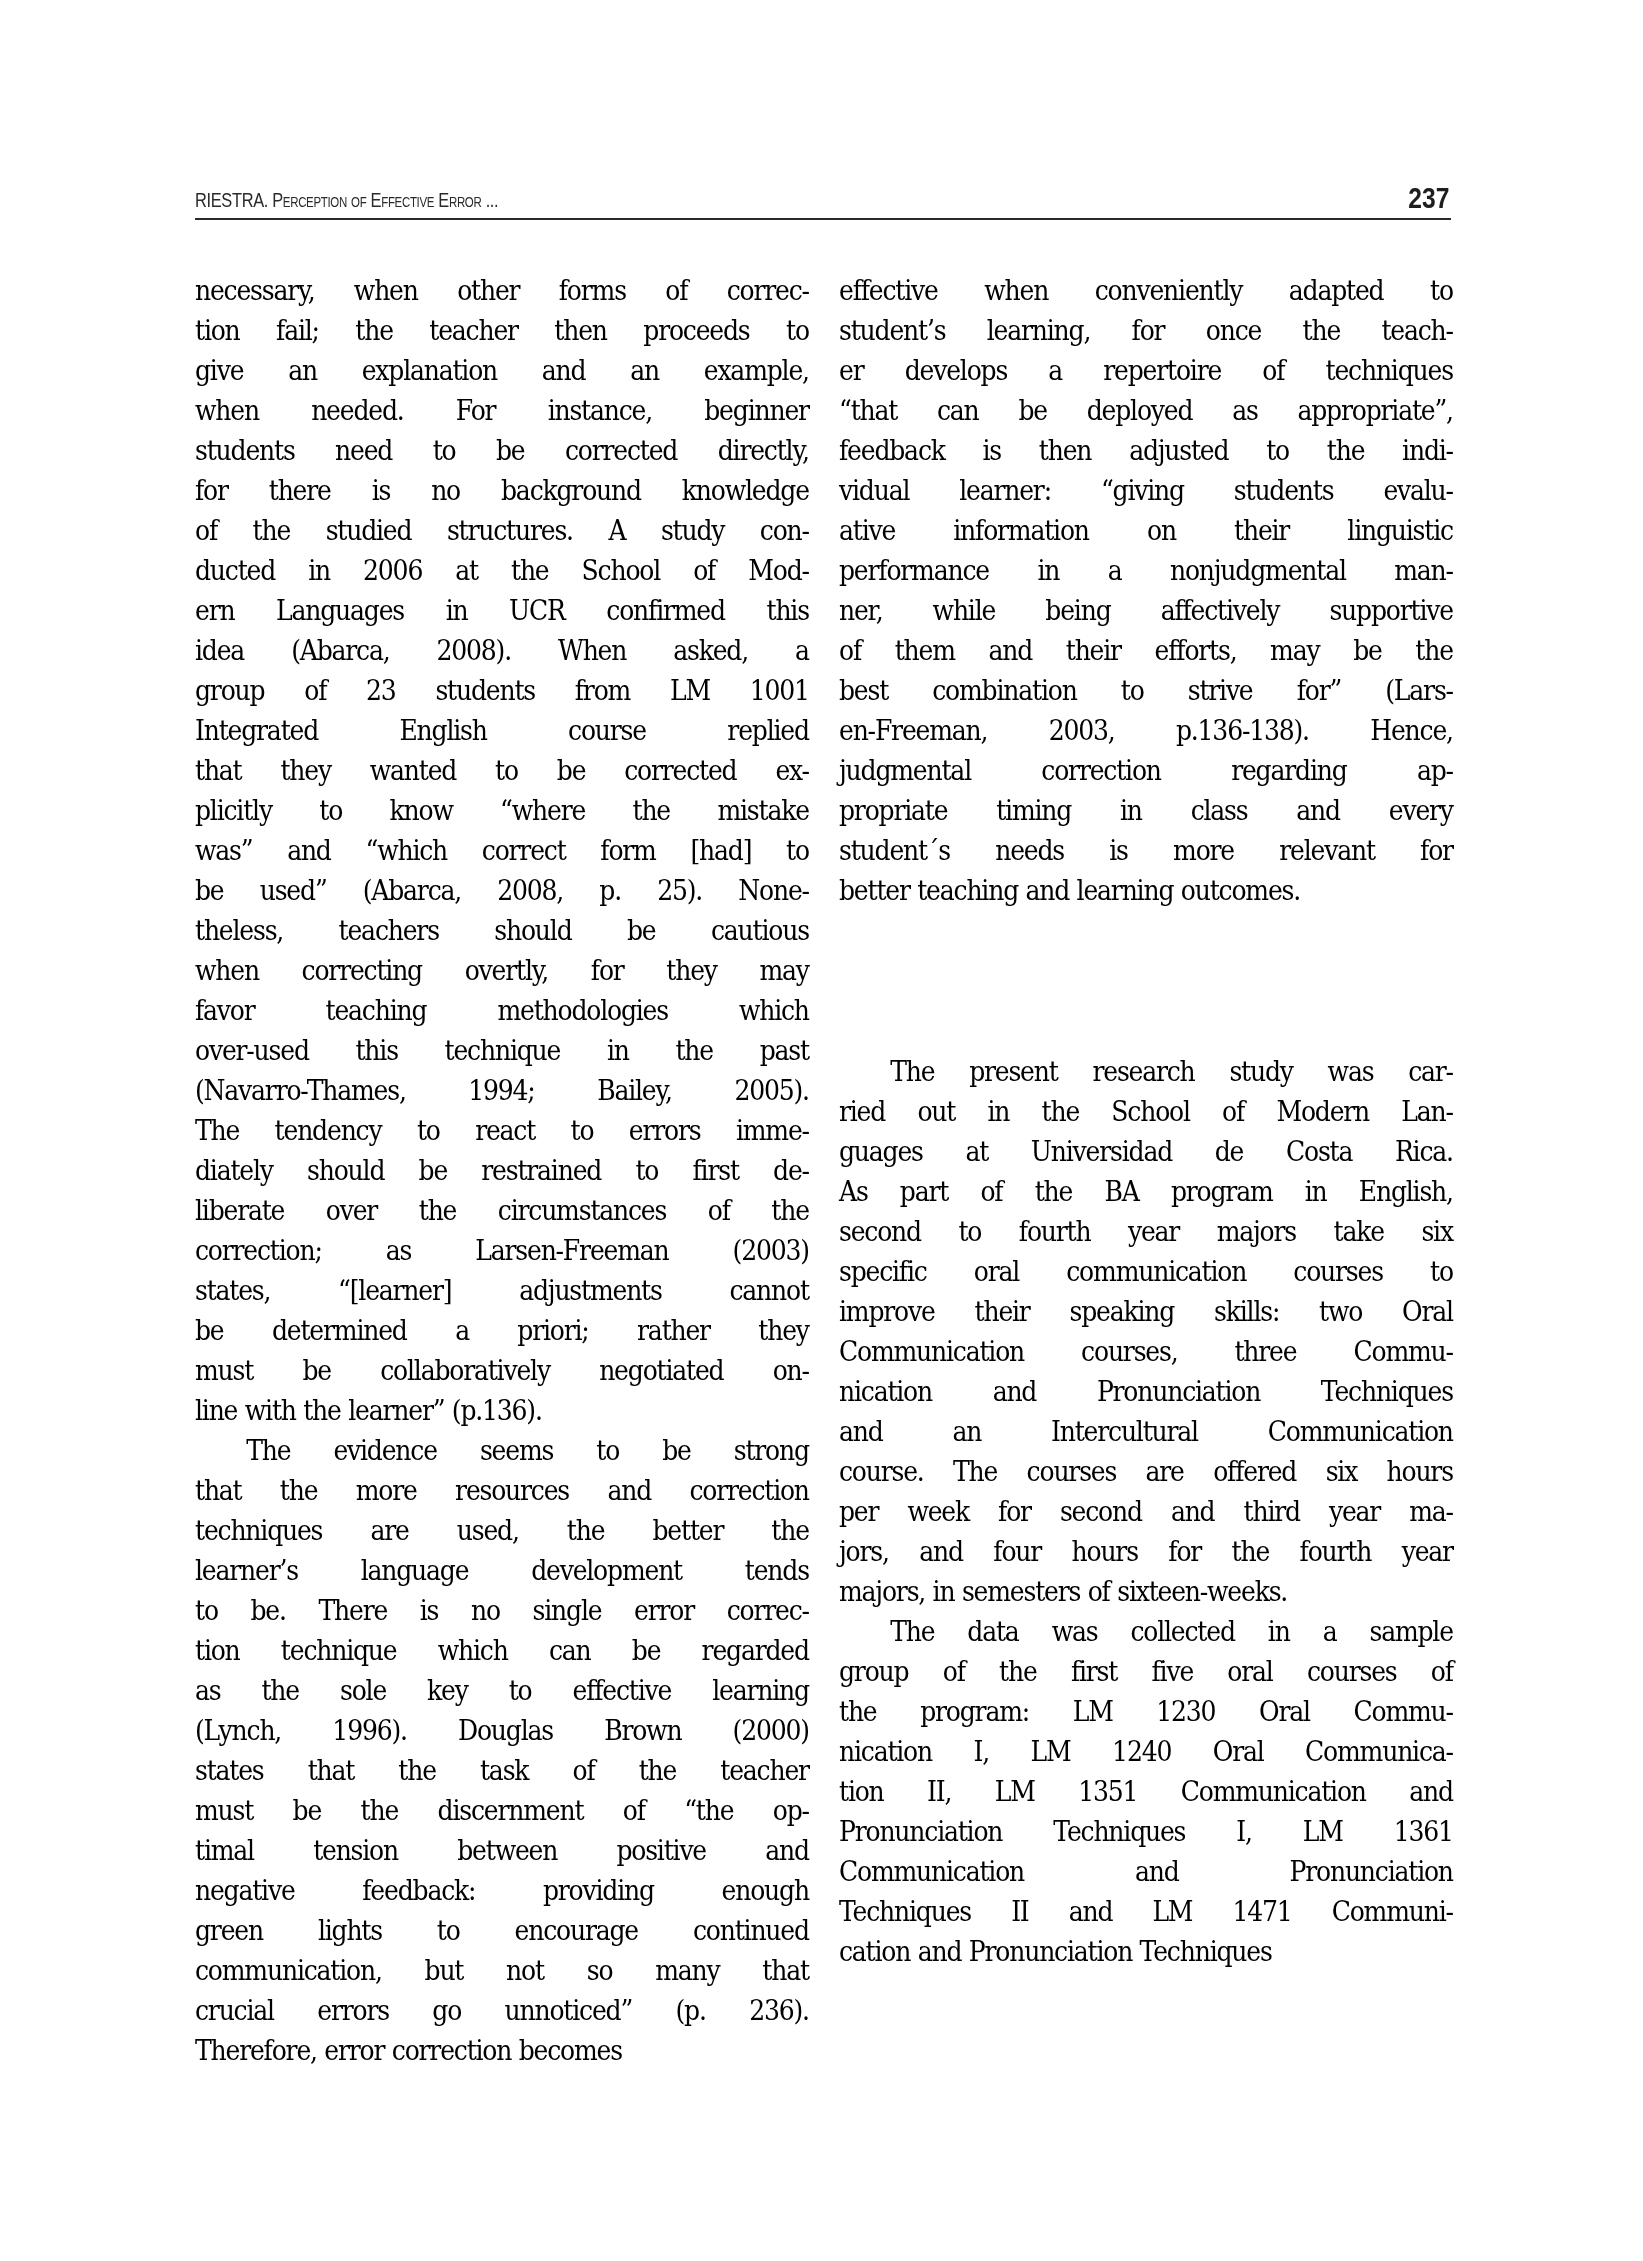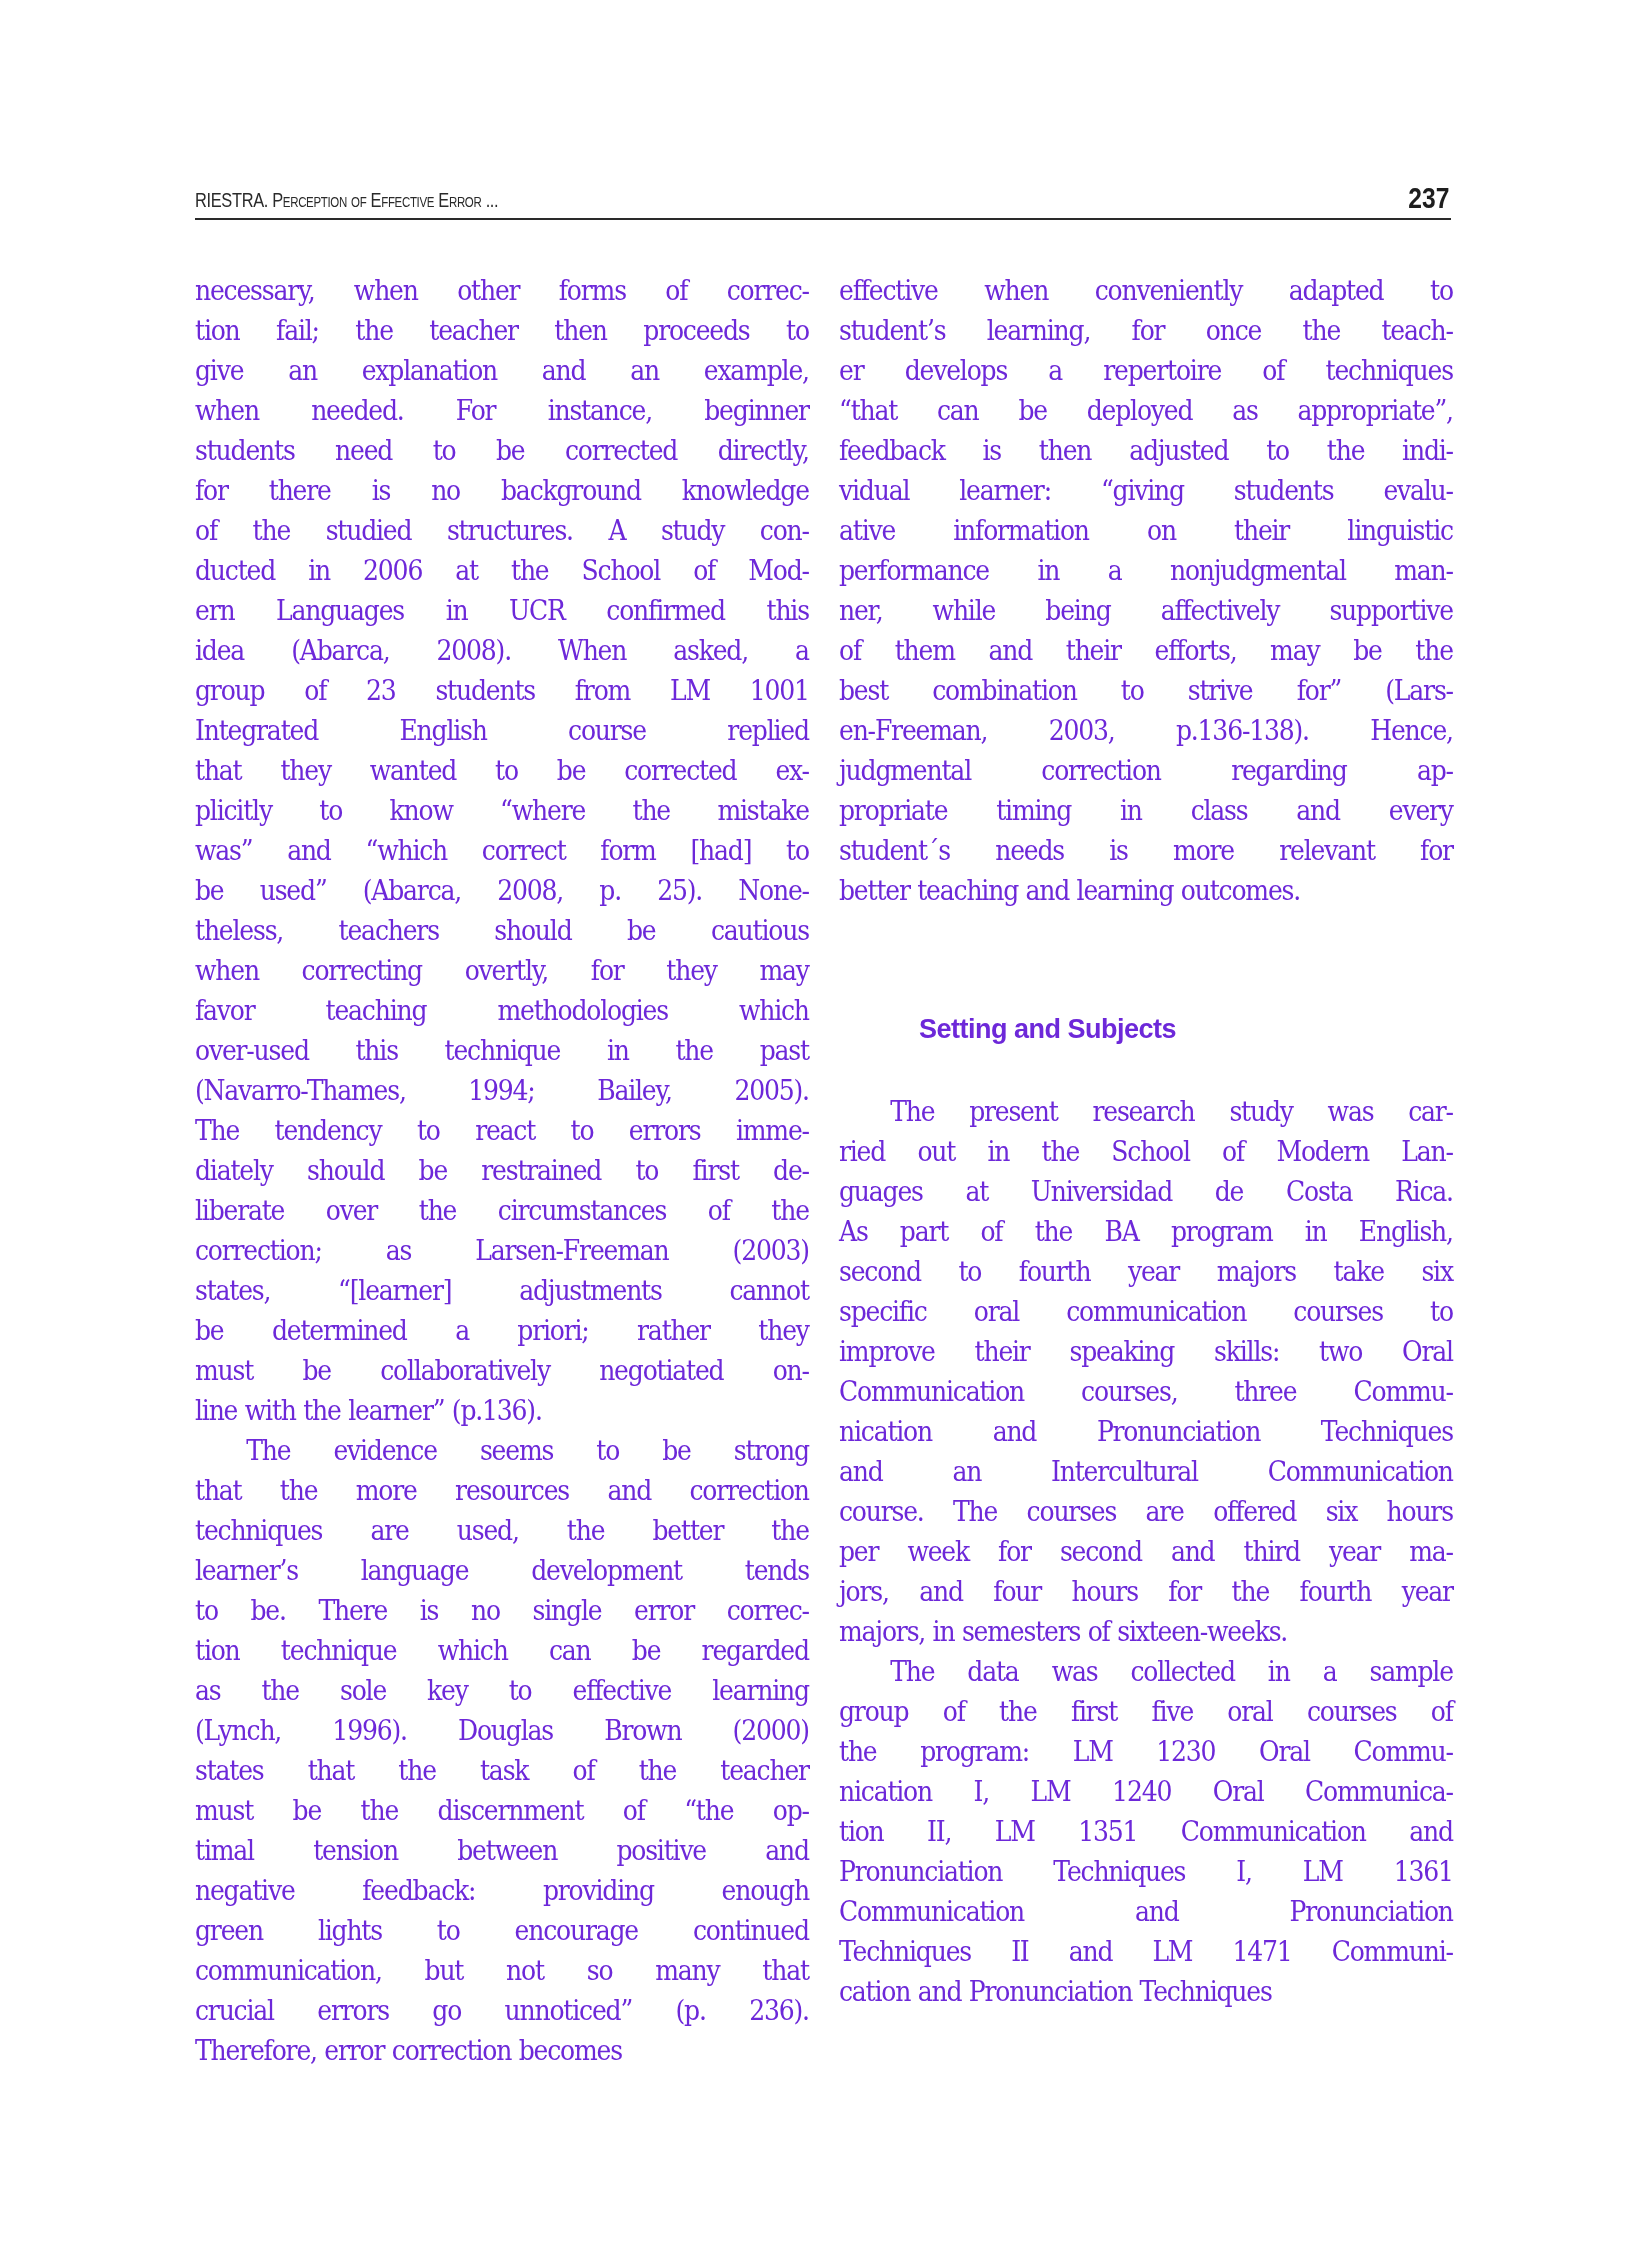--- a/index.html
+++ b/index.html
@@ -1,20 +1,20 @@
 <!DOCTYPE html>
 <html style="font-size:13px"><head>
   <meta charset="utf-8">
   <style>
     html, body { margin: 0; padding: 0; background: #ffffff; }
     body { width: 1644px; height: 2261px; position: relative; overflow: hidden; color: #1e1e1e; }
     .header { position: absolute; left: 195px; top: 181px; width: 1256px; height: 37px; border-bottom: 2.4px solid #2a2a2a; }
     .running-head { position: absolute; left: 0; bottom: 6.4px; font-family: "Liberation Sans", sans-serif; font-size: 20px; font-variant: small-caps; letter-spacing: -0.4px; transform: scaleX(0.82); transform-origin: left bottom; color: #2a2a2a; }
     .page-number { position: absolute; right: 1.6px; bottom: 3.2px; font-family: "Liberation Sans", sans-serif; font-weight: bold; font-size: 29px; transform: scaleX(0.85); transform-origin: right bottom; color: #1e1e1e; }
-    .col { position: absolute; top: 271px; width: 614px; font-family: "DejaVu Serif", serif; font-size: 27px; line-height: 40px; color: #6d28d9; }
+    .col { position: absolute; top: 271px; width: 614px; font-family: "DejaVu Serif", serif; font-size: 27px; line-height: 40px; color: #000000; }
     .col.left { left: 195px; }
     .col.right { left: 839px; }
     .line { display: block; text-align: justify; text-align-last: justify; white-space: nowrap; letter-spacing: -1.3px; word-spacing: 0.8px; height: 40px; transform: scaleX(0.93); transform-origin: left center; width: 107.5%; }
     .line.last { text-align-last: left; }
     .line.indent { padding-left: 55px; box-sizing: border-box; }
     .heading-1 { display: block; font-family: "Liberation Sans", sans-serif; font-weight: bold; font-size: 31px; letter-spacing: -0.6px; margin-left: 62px; height: 40px; line-height: 40px; }
     .heading-2 { display: block; font-family: "Liberation Sans", sans-serif; font-weight: bold; font-size: 27px; letter-spacing: -0.5px; margin-left: 80px; height: 40px; line-height: 40px; }
     .spacer { display: block; }
   </style>
 </head>
@@ -84,21 +84,20 @@
     <span class="line">ner, while being affectively supportive</span>
     <span class="line">of them and their efforts, may be the</span>
     <span class="line">best combination to strive for” (Lars-</span>
     <span class="line">en-Freeman, 2003, p.136-138). Hence,</span>
     <span class="line">judgmental correction regarding ap-</span>
     <span class="line">propriate timing in class and every</span>
     <span class="line">student´s needs is more relevant for</span>
     <span class="line last">better teaching and learning outcomes.</span>
     <span class="spacer" style="height: 59px;"></span>
     <span class="spacer" style="height: 39px;"></span>
-    <span class="heading-2">Setting and Subjects</span>
     <span class="spacer" style="height: 43px;"></span>
     <span class="line indent">The present research study was car-</span>
     <span class="line">ried out in the School of Modern Lan-</span>
     <span class="line">guages at Universidad de Costa Rica.</span>
     <span class="line">As part of the BA program in English,</span>
     <span class="line">second to fourth year majors take six</span>
     <span class="line">specific oral communication courses to</span>
     <span class="line">improve their speaking skills: two Oral</span>
     <span class="line">Communication courses, three Commu-</span>
     <span class="line">nication and Pronunciation Techniques</span>

